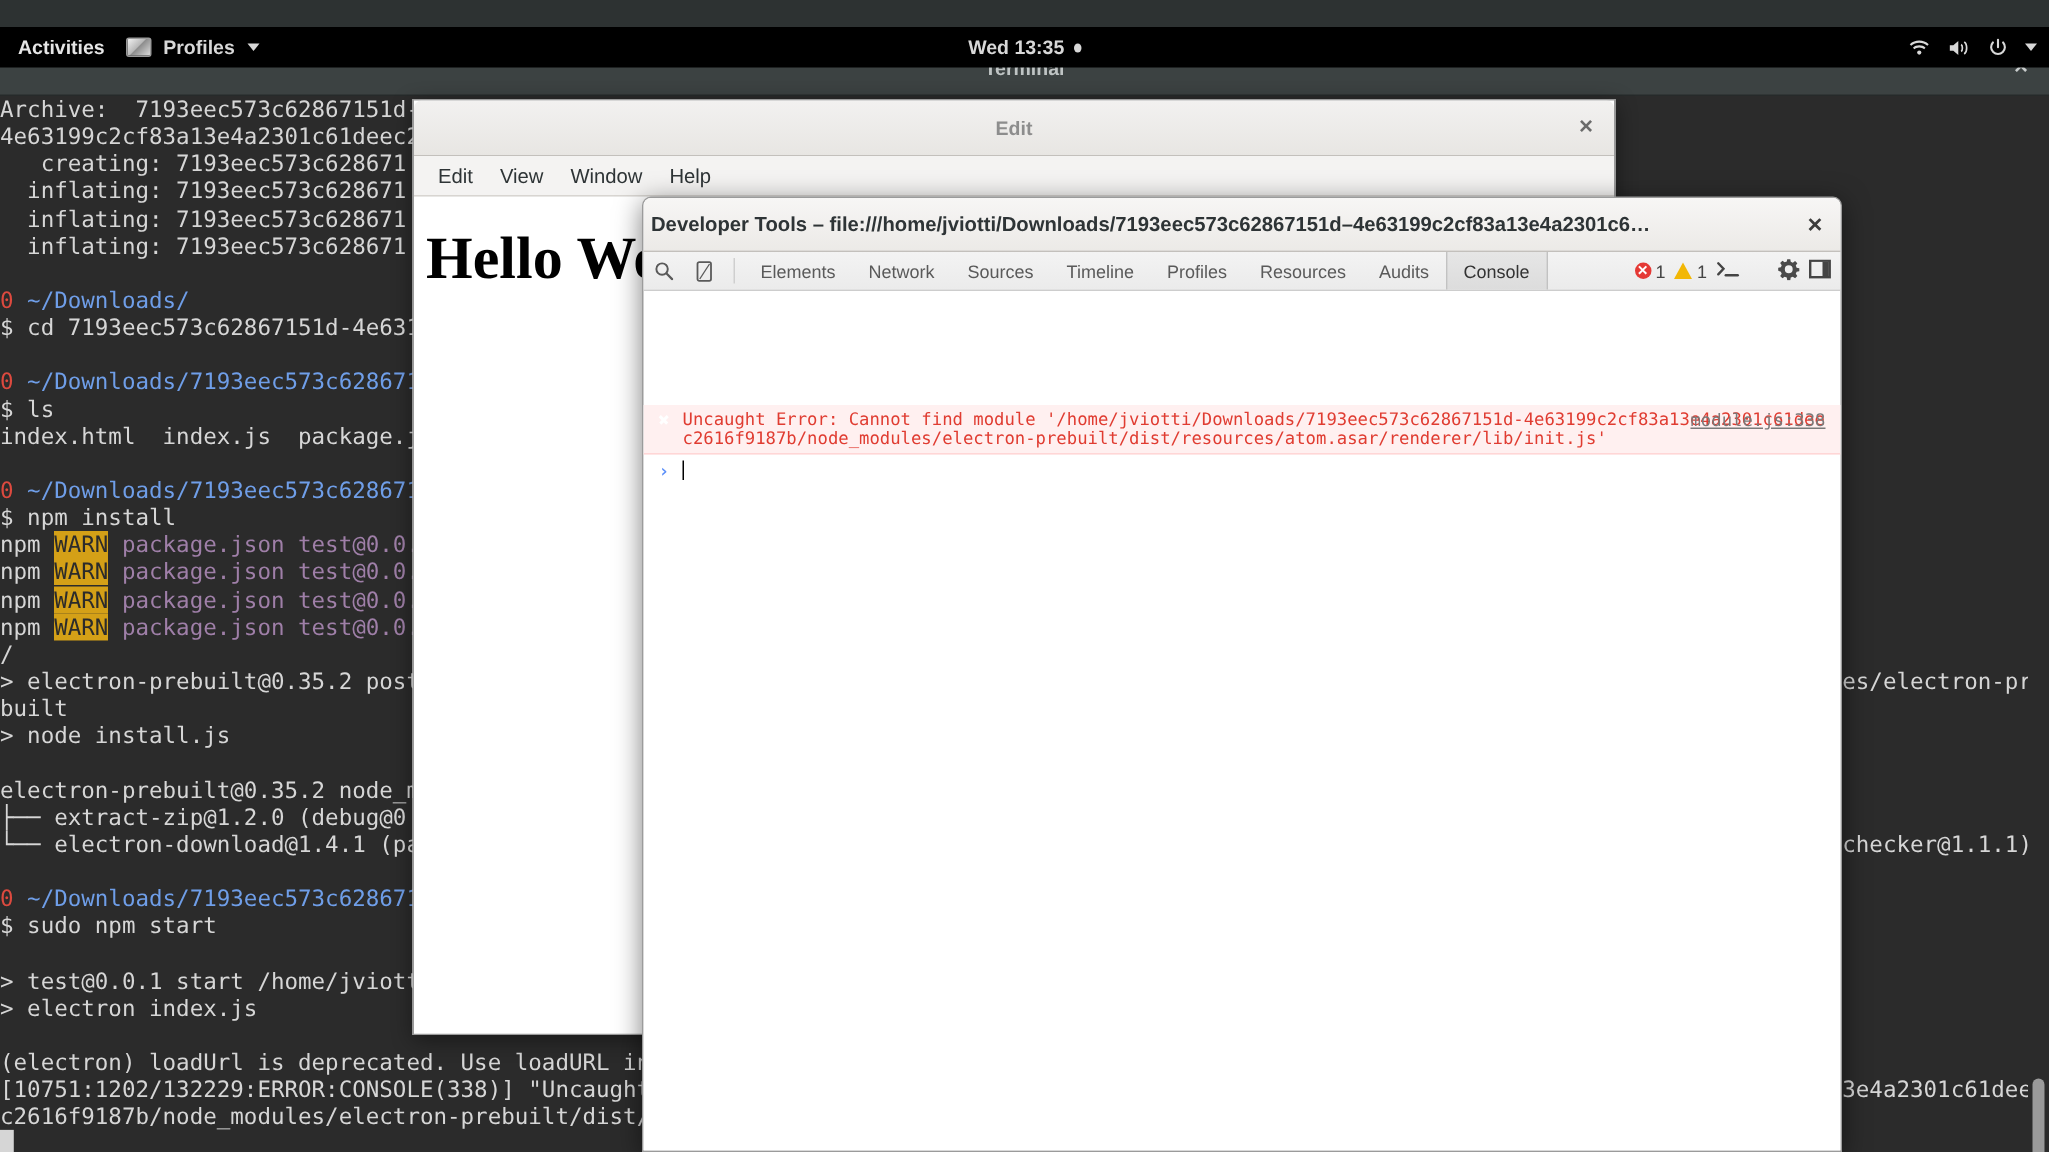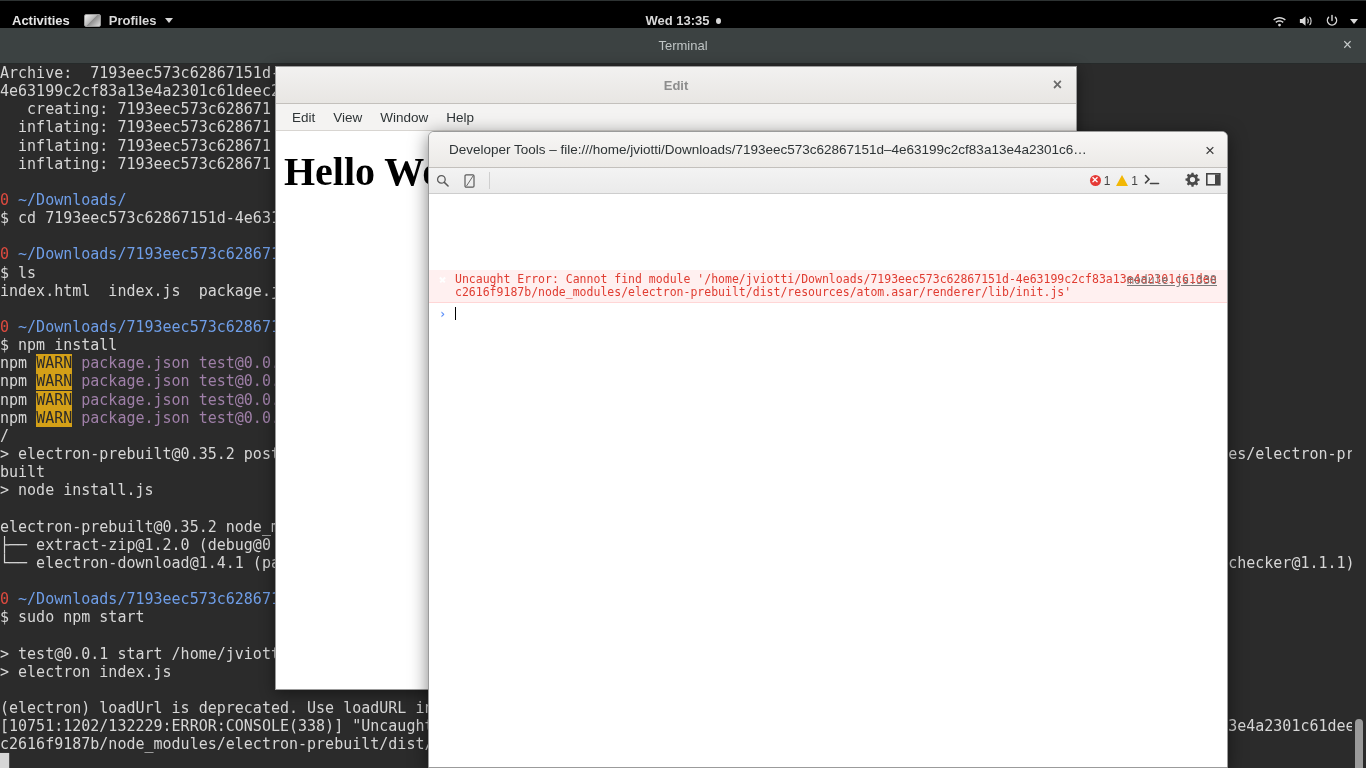--- a/index.html
+++ b/index.html
@@ -6,23 +6,23 @@
   html, body {
     margin: 0; padding: 0;
     width: 1366px; height: 768px;
     overflow: hidden;
     background: #2d3232;
     font-family: "Liberation Sans", sans-serif;
   }
 
   
   #topbar {
-    position: absolute; left: 0; top: 1px; width: 1366px; height: 27px;
+    position: absolute; left: 0; top: 18px; width: 1366px; height: 27px;
     background: #000; color: #d8d8d8;
-    display: flex; align-items: flex-end;
+    display: flex; align-items: center;
     font-size: 13px; font-weight: bold;
     z-index: 100;
   }
   #topbar .activities { padding: 0 14px 0 12px; color: #e6e6e6; }
   #topbar .appmenu { display: flex; align-items: center; gap: 8px; }
   #topbar .appicon {
     width: 17px; height: 13px; border-radius: 2px;
     background: linear-gradient(135deg,#f2f2f2 0%, #b9b9b9 45%, #8e8e8e 50%, #dcdcdc 100%);
     border: 1px solid #9a9a9a;
     display: inline-block;
@@ -46,21 +46,21 @@
   
   #terminal-window {
     position: absolute; left: 0; top: 27px; width: 1366px; height: 741px;
     background: #2b2b2b;
   }
   #terminal-titlebar {
     height: 37px; background: #3c4242;
     border-bottom: 1px solid #262a2a;
     display: flex; align-items: center; justify-content: center;
     position: relative;
-    color: #bfc4c4; font-size: 13px; font-weight: normal;
+    color: #bfc4c4; font-size: 13px; font-weight: bold;
   }
   #terminal-titlebar .close {
     position: absolute; right: 14px; top: 50%; transform: translateY(-50%);
     color: #c8cccc; font-size: 16px; line-height: 1; cursor: default;
   }
   #terminal-body {
     position: absolute; left: 0; top: 37px; right: 0; bottom: 0;
     background: #2b2b2b;
     overflow: hidden;
   }
@@ -136,22 +136,22 @@
     border-radius: 6px 6px 0 0;
     box-shadow: 0 4px 18px rgba(0,0,0,0.5);
     overflow: hidden;
   }
   #devtools-titlebar {
     height: 36px;
     background: linear-gradient(#f7f6f5, #eceae7);
     border-bottom: 1px solid #c3c0bc;
     display: flex; align-items: center;
     position: relative;
-    color: #2e3436; font-size: 13.5px; font-weight: normal;
-    padding-left: 20px;
+    color: #2e3436; font-size: 13.5px; font-weight: bold;
+    padding-left: 5px;
   }
   #devtools-titlebar .title {
     max-width: 750px; overflow: hidden; white-space: nowrap;
   }
   #devtools-titlebar .close {
     position: absolute; right: 12px; top: 50%; transform: translateY(-50%);
     color: #3c3c3c; font-size: 17px; line-height: 1;
   }
   #devtools-toolbar {
     height: 26px;
@@ -341,20 +341,30 @@
           <path d="M9 9l4 4" stroke="#5a5a5a" stroke-width="1.6" stroke-linecap="round"></path>
         </svg>
     </div>
     <div class="tb-icon">
       <svg width="11" height="14" viewBox="0 0 11 14">
           <rect x="1" y="0.8" width="9" height="12.4" rx="1.2" stroke="#5a5a5a" stroke-width="1.2" fill="none"></rect>
           <path d="M2.5 12L9 2" stroke="#5a5a5a" stroke-width="0.9"></path>
         </svg>
     </div>
     <div class="sep"></div>
+    <div class="tabs">
+      <div class="tab">Elements</div>
+      <div class="tab">Network</div>
+      <div class="tab">Sources</div>
+      <div class="tab">Timeline</div>
+      <div class="tab">Profiles</div>
+      <div class="tab">Resources</div>
+      <div class="tab">Audits</div>
+      <div class="tab active">Console</div>
+    </div>
     <div class="right">
       <div class="err-badge">
         <span class="err-dot">✕</span>
         <span>1</span>
       </div>
       <div class="warn-badge">
         <span class="warn-tri"></span>
         <span>1</span>
       </div>
       <span>

